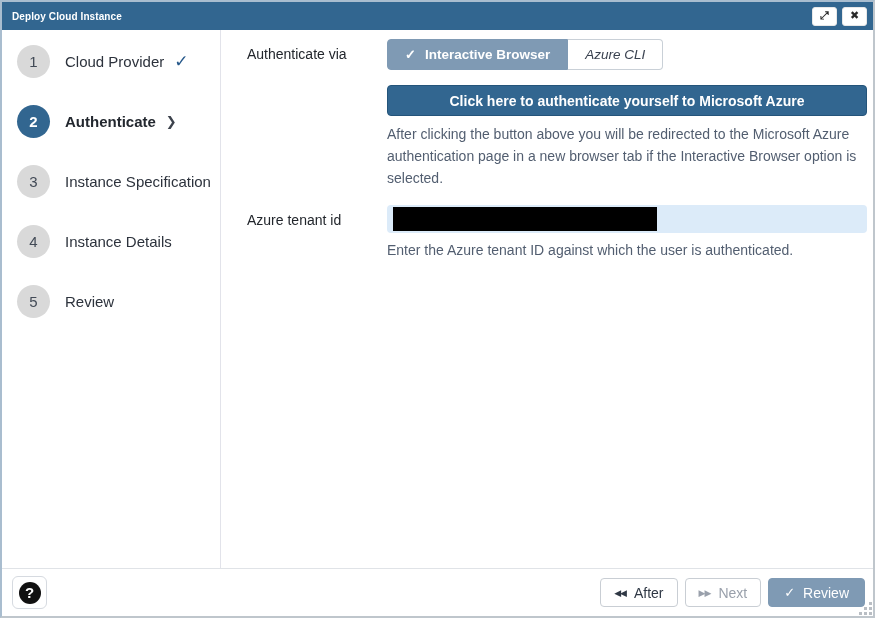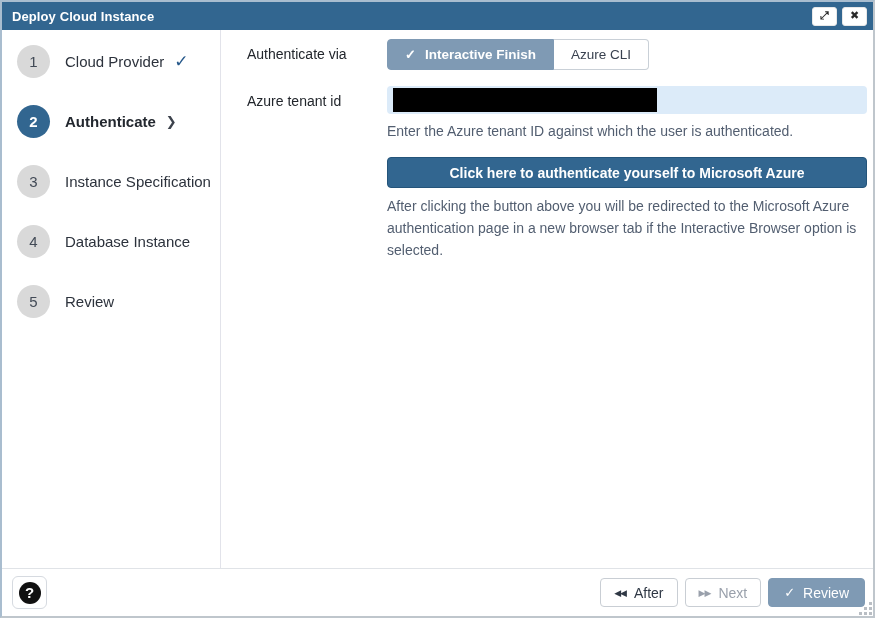--- a/index.html
+++ b/index.html
@@ -18,21 +18,21 @@
   }
 
   
   .titlebar {
     height: 28px; flex: 0 0 28px;
     background: #326690;
     display: flex; align-items: center;
     padding: 0 6px 0 10px;
   }
   .titlebar .title {
-    color: #fff; font-size: 13px; font-weight: bold; letter-spacing: .1px;
+    color: #fff; font-size: 10px; font-weight: bold; letter-spacing: .1px;
     flex: 1 1 auto;
   }
   .tb-btn {
     width: 25px; height: 19px; margin-left: 5px;
     background: #fff; border: 1px solid #e8e8e8; border-radius: 3px;
     font-size: 11px; line-height: 16px; color: #2b2b2b; font-weight: bold;
     display: flex; align-items: center; justify-content: center;
     cursor: pointer; font-family: "DejaVu Sans", sans-serif;
   }
 
@@ -74,21 +74,21 @@
   .toggle-btn {
     height: 31px; padding: 0 17px;
     font-size: 13.5px; display: inline-flex; align-items: center;
     border: 1px solid #c9d0d7; background: #fff; color: #39414f;
     cursor: pointer;
   }
   .toggle-btn.selected {
     background: #7f9ab4; border-color: #7f9ab4; color: #fff; font-weight: bold;
     border-radius: 4px 0 0 4px;
   }
-  .toggle-btn.unselected { border-radius: 0 4px 4px 0; border-left: none; }
+  .toggle-btn.unselected { border-radius: 0 4px 4px 0; border-left: none; font-style: italic; }
   .toggle-check { margin-right: 9px; font-size: 13px; }
 
   .hint {
     font-size: 14px; color: #525e70; line-height: 22px;
     max-width: 480px; margin-top: 8px;
   }
 
   
   .row-tenant { margin-top: 16px; }
   .text-input {
@@ -177,60 +177,60 @@
         <div class="step-circle">2</div>
         <div class="step-label">Authenticate</div>
         <div class="step-chevron">❯</div>
       </div>
       <div class="step">
         <div class="step-circle">3</div>
         <div class="step-label">Instance Specification</div>
       </div>
       <div class="step">
         <div class="step-circle">4</div>
-        <div class="step-label">Database Instance</div>
+        <div class="step-label">Instance Details</div>
       </div>
       <div class="step">
         <div class="step-circle">5</div>
         <div class="step-label">Review</div>
       </div>
     </aside>
 
     <section class="content">
 
       <div class="form-row">
         <div class="form-label">Authenticate via</div>
         <div class="form-control">
           <div class="toggle-group">
             <button class="toggle-btn selected">
               <span class="toggle-check">✓</span>
-              <span>Interactive Finish</span>
+              <span>Interactive Browser</span>
             </button>
             <button class="toggle-btn unselected">
               <span>Azure CLI</span>
             </button>
           </div>
+        </div>
+      </div>
+
+      <div class="form-row row-auth">
+        <div class="form-label"></div>
+        <div class="form-control">
+          <button class="auth-btn">Click here to authenticate yourself to Microsoft Azure</button>
+          <p class="hint">After clicking the button above you will be redirected to the Microsoft Azure authentication page in a new browser tab if the Interactive Browser option is selected.</p>
         </div>
       </div>
 
       <div class="form-row row-tenant">
         <div class="form-label">Azure tenant id</div>
         <div class="form-control">
           <div class="text-input">
             <div class="redaction"></div>
           </div>
           <p class="hint">Enter the Azure tenant ID against which the user is authenticated.</p>
-        </div>
-      </div>
-
-      <div class="form-row row-auth">
-        <div class="form-label"></div>
-        <div class="form-control">
-          <button class="auth-btn">Click here to authenticate yourself to Microsoft Azure</button>
-          <p class="hint">After clicking the button above you will be redirected to the Microsoft Azure authentication page in a new browser tab if the Interactive Browser option is selected.</p>
         </div>
       </div>
 
     </section>
   </div>
 
   <div class="footer">
     <button class="help-btn">
       <span class="help-glyph">?</span>
     </button>

